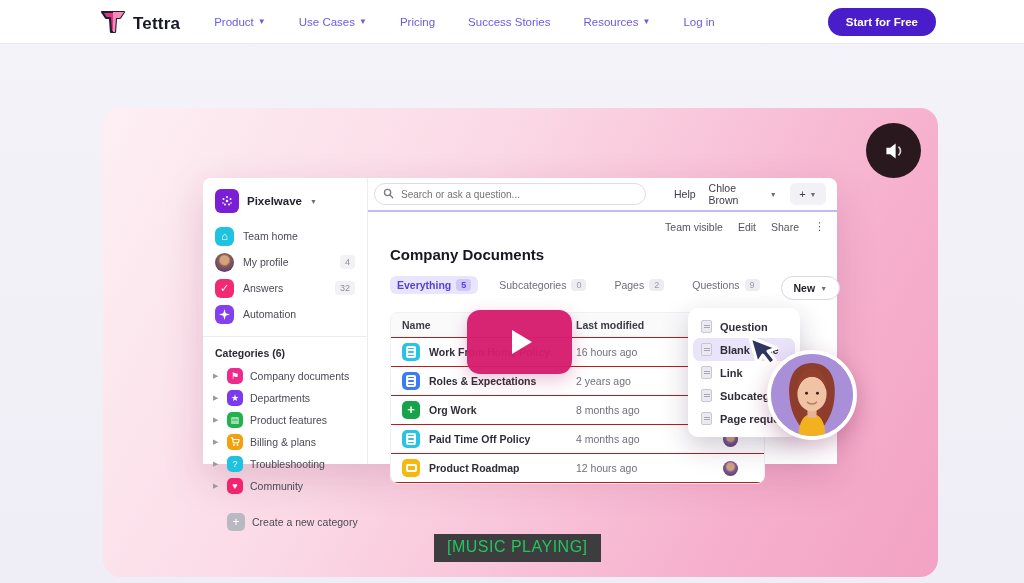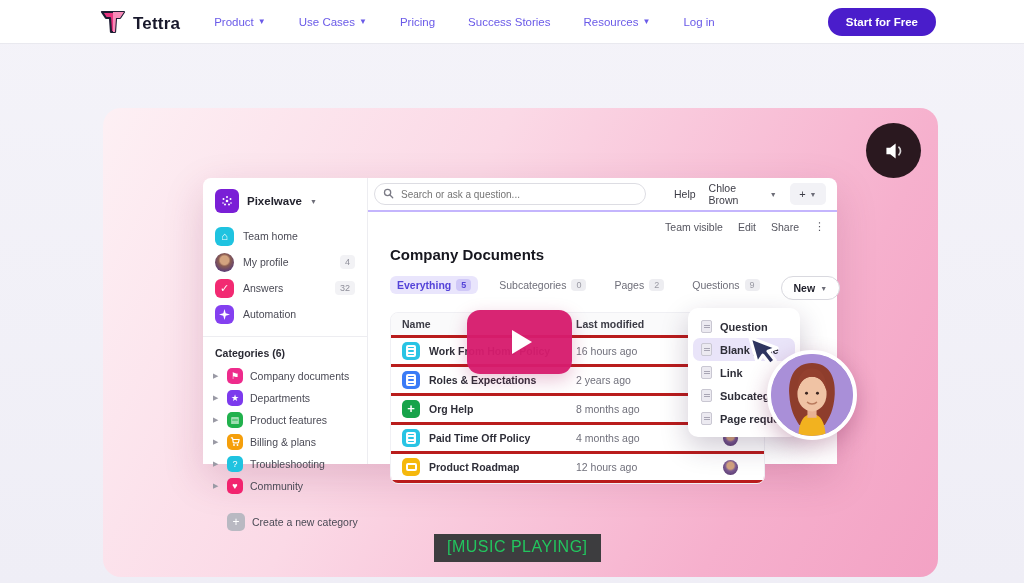--- a/index.html
+++ b/index.html
@@ -78,21 +78,21 @@
     padding:3px 7px; border-radius:6px; cursor:pointer; }
   .tab .cnt { background:#ededf1; color:#9a9aa4; font-size:9px; padding:1px 5px; border-radius:4px; }
   .tab.active { background:#e9e5fc; color:#5443d8; font-weight:bold; }
   .tab.active .cnt { background:#cfc7f7; color:#5443d8; }
   .newbtn { margin-left:auto; background:#fff; border:1px solid #d9d9df; border-radius:14px;
     padding:5px 12px; font-family:inherit; font-size:10.5px; font-weight:bold; color:#23232e;
     cursor:pointer; display:flex; align-items:center; gap:5px; }
 
   .doctable { margin:12px 0 0 22px; width:375px; font-size:10.5px;
     border:1px solid #f0f0f4; border-radius:8px; overflow:hidden; }
-  .trow { display:flex; align-items:center; height:29px; border-bottom:3px solid #b91c1c;
+  .trow { display:flex; align-items:center; height:29px; border-bottom:1px solid #b91c1c;
     background:#fff; }
   .trow.head { background:#fafafb; height:25px; font-weight:bold; color:#3c3c46; }
   .c-name { width:185px; padding-left:11px; display:flex; align-items:center; gap:9px; }
   .c-mod { width:120px; color:#70707b; }
   .trow.head .c-mod { color:#3c3c46; }
   .c-av { flex:1; display:flex; justify-content:center; }
   .rowname { font-weight:bold; color:#2e2e38; white-space:nowrap; }
   .tile { width:18px; height:18px; border-radius:5px; flex:none;
     display:flex; align-items:center; justify-content:center; color:#fff; font-weight:bold; }
   .pg { width:10px; height:12px; background:#fff; border-radius:2px;
@@ -337,21 +337,21 @@
                   <span class="rowname">Roles &amp; Expectations</span>
                 </span>
                 <span class="c-mod">2 years ago</span>
                 <span class="c-av"></span>
               </div>
               <div class="trow">
                 <span class="c-name">
                   <span class="tile" style="background: rgb(23, 163, 74);">
                     <span style="font-size:13px;line-height:0">+</span>
                   </span>
-                  <span class="rowname">Org Help</span>
+                  <span class="rowname">Org Work</span>
                 </span>
                 <span class="c-mod">8 months ago</span>
                 <span class="c-av">
                   <span class="rowav"></span>
                 </span>
               </div>
               <div class="trow">
                 <span class="c-name">
                   <span class="tile" style="background: rgb(41, 196, 228);">
                     <span class="pg">

